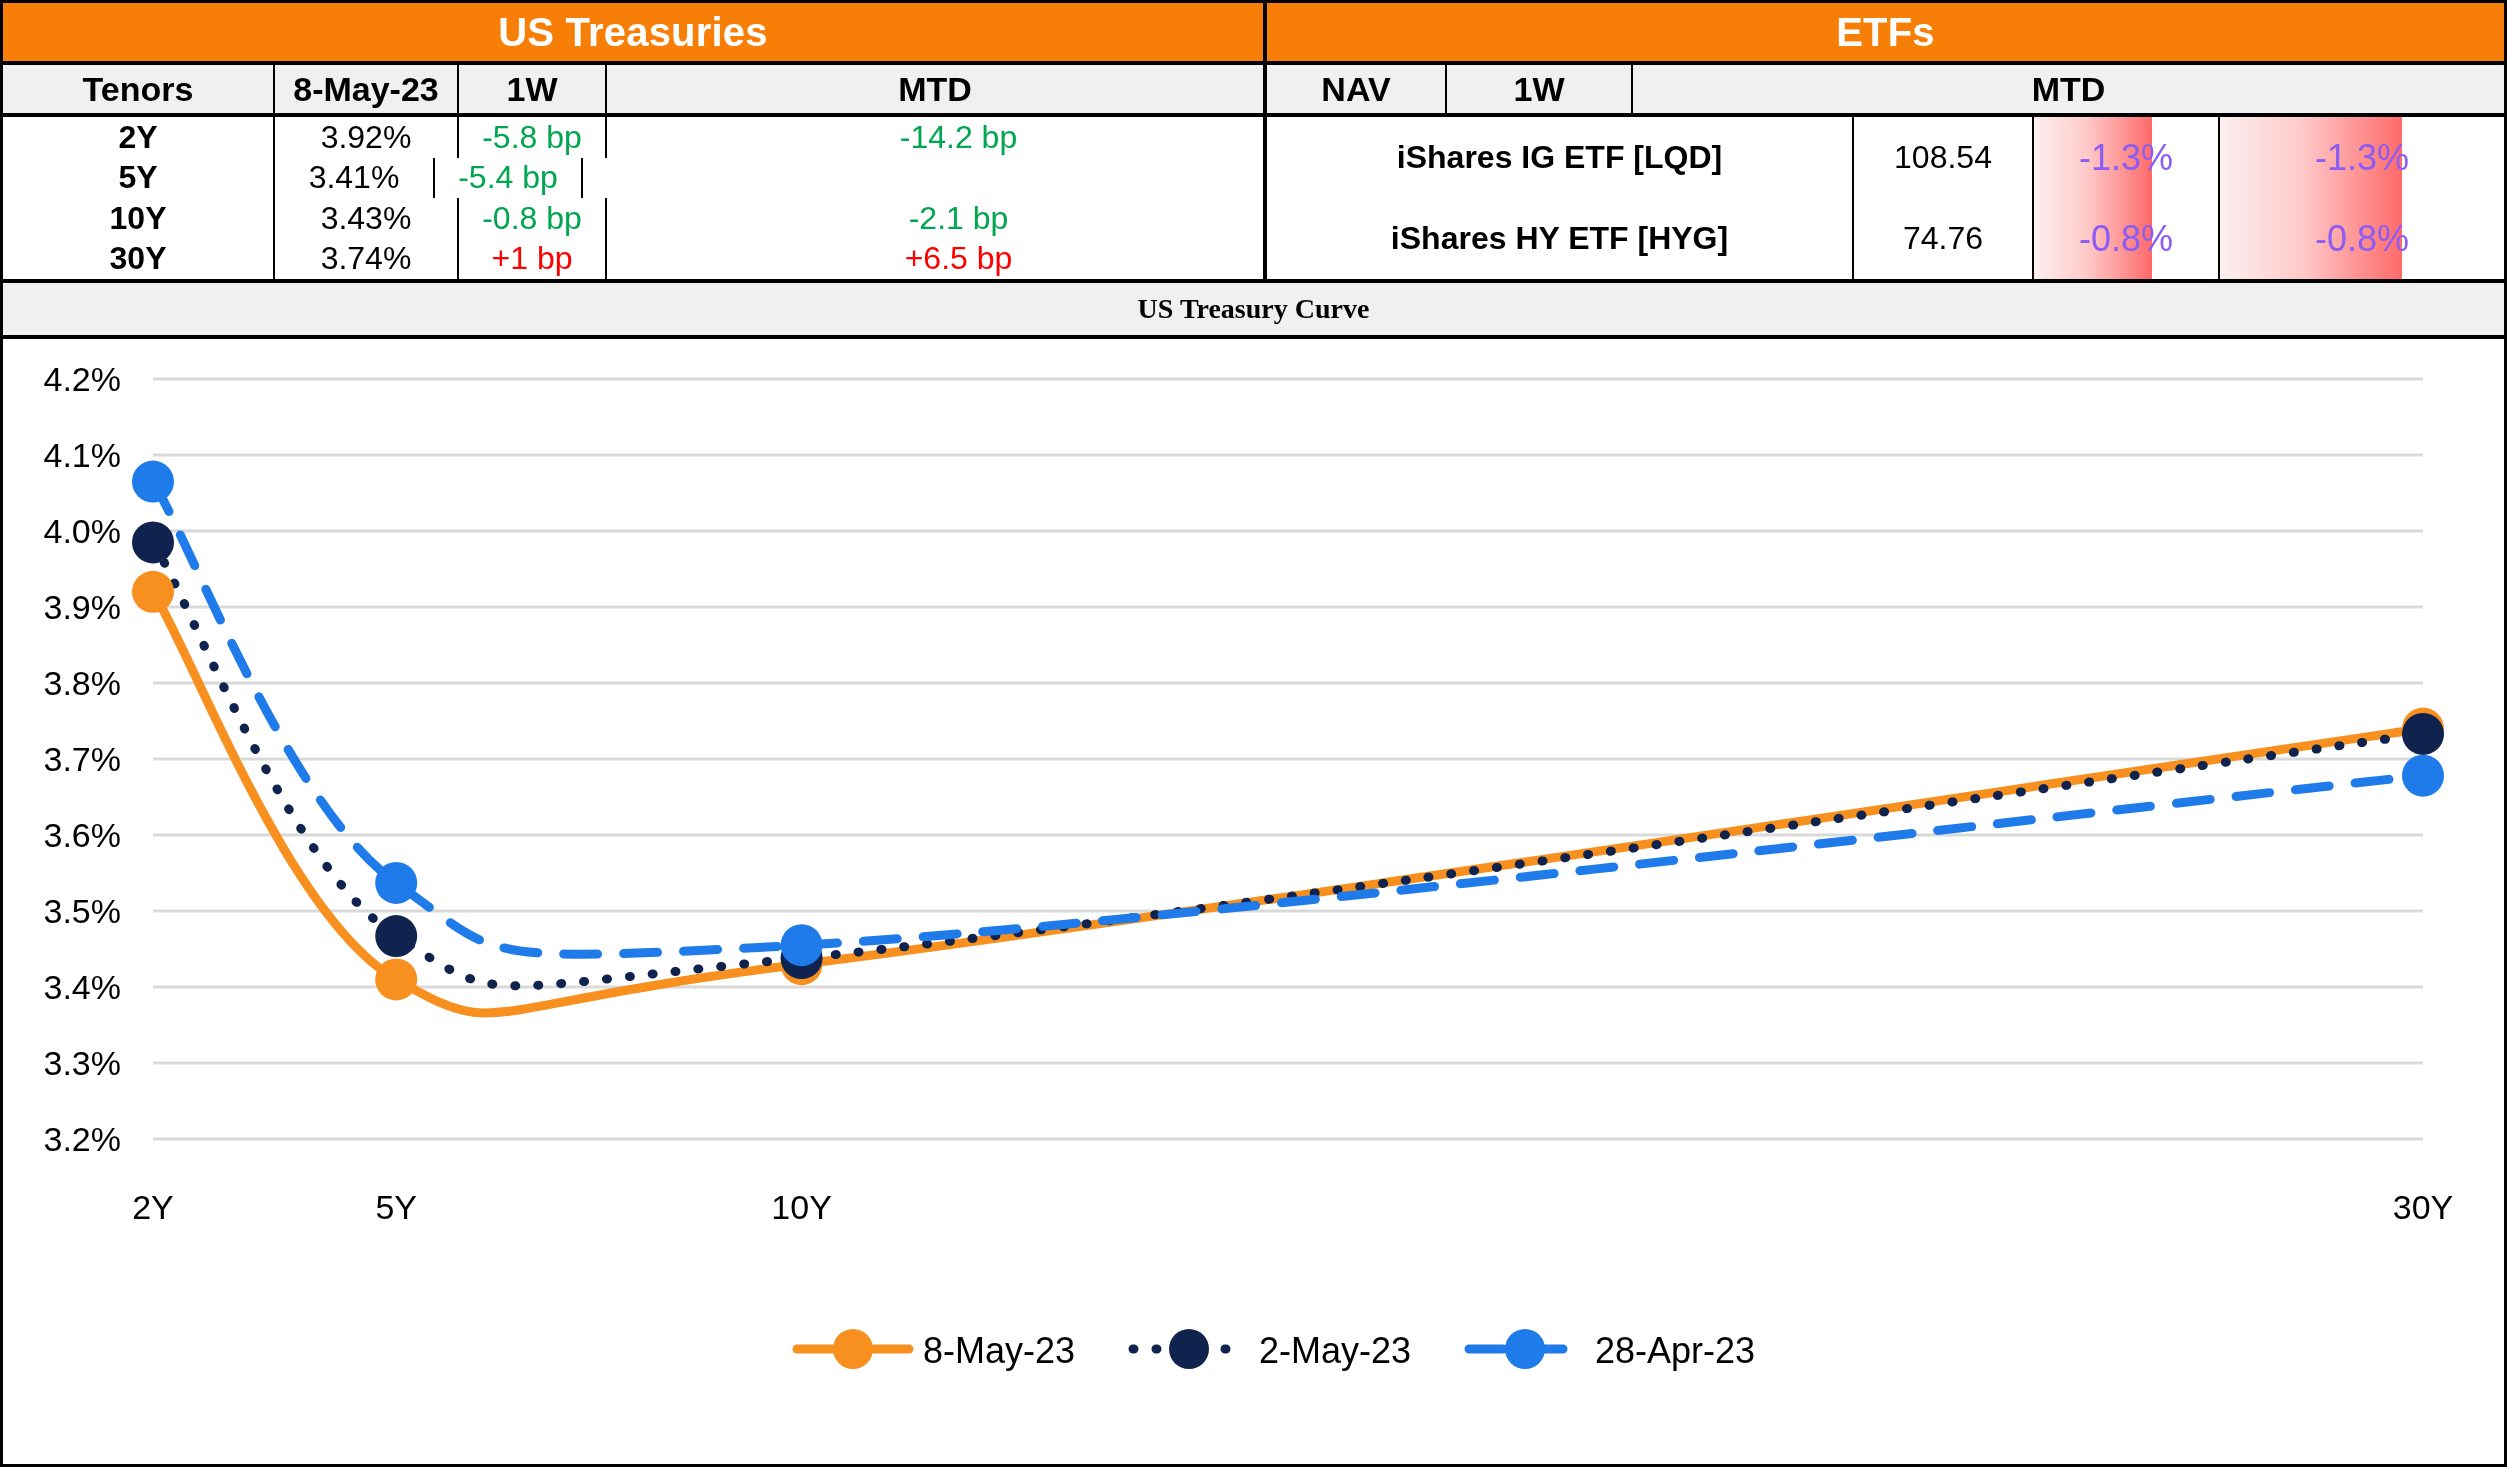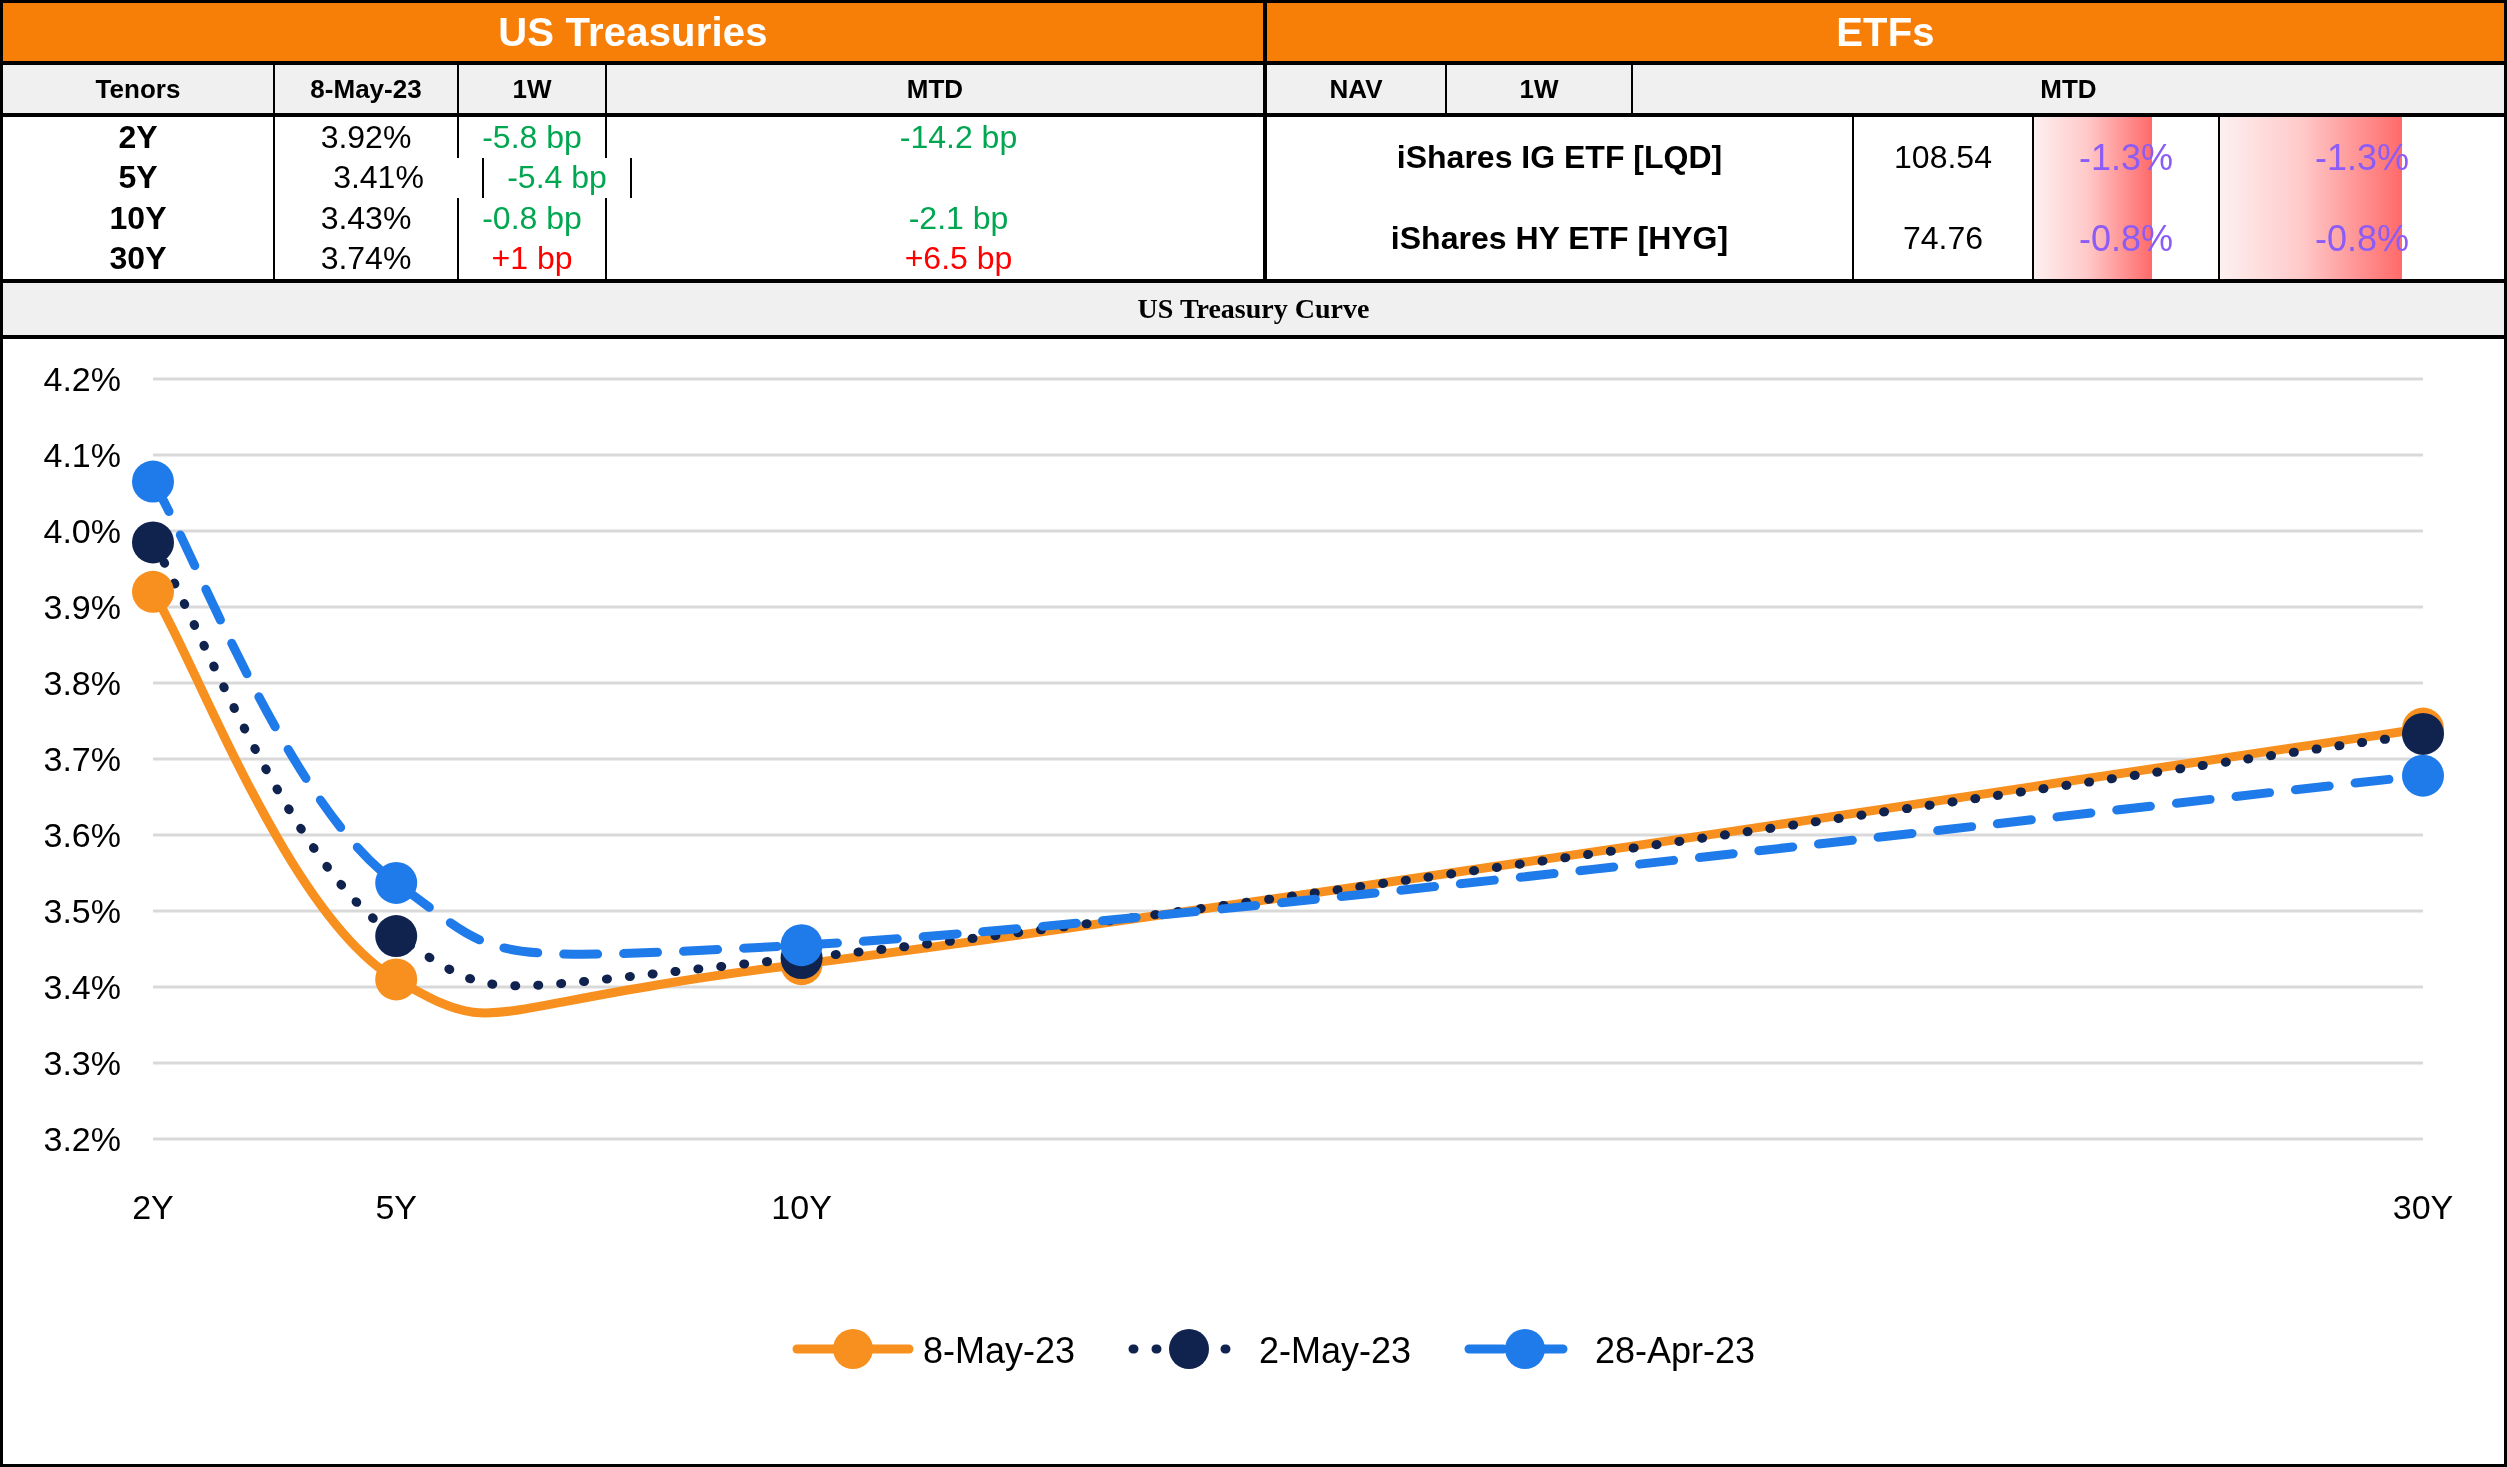--- a/index.html
+++ b/index.html
@@ -56,21 +56,21 @@
     height: 52px;
     background: #F0F0F0;
     border-bottom: 4px solid #000;
     box-sizing: border-box;
   }
   .hdr-cell {
     box-sizing: border-box;
     display: flex;
     align-items: center;
     justify-content: center;
-    font-size: 26px;
+    font-size: 34px;
     font-weight: bold;
     color: #000;
     border-right: 2px solid #000;
     background: #F0F0F0;
   }
   .hdr-cell.last { border-right: none; }
 
   .body-rows {
     flex: 1;
     display: flex;
@@ -189,21 +189,21 @@
 
       <div class="body-rows">
         <div class="brow">
           <div class="bcell tenor" style="width:272px">2Y</div>
           <div class="bcell" style="width:184px">3.92%</div>
           <div class="bcell neg" style="width:148px">-5.8 bp</div>
           <div class="bcell neg last" style="flex:1">-14.2 bp</div>
         </div>
         <div class="brow">
           <div class="bcell tenor" style="width:272px">5Y</div>
-          <div class="bcell" style="width:209px">3.41%</div>
+          <div class="bcell" style="width:160px">3.41%</div>
           <div class="bcell neg" style="width:148px">-5.4 bp</div>
         </div>
         <div class="brow">
           <div class="bcell tenor" style="width:272px">10Y</div>
           <div class="bcell" style="width:184px">3.43%</div>
           <div class="bcell neg" style="width:148px">-0.8 bp</div>
           <div class="bcell neg last" style="flex:1">-2.1 bp</div>
         </div>
         <div class="brow">
           <div class="bcell tenor" style="width:272px">30Y</div>

